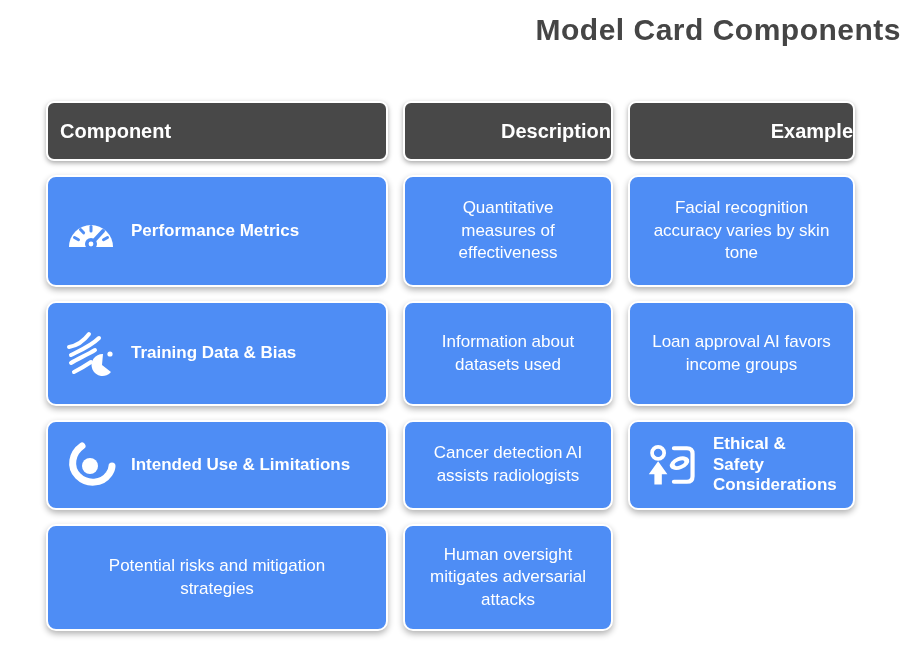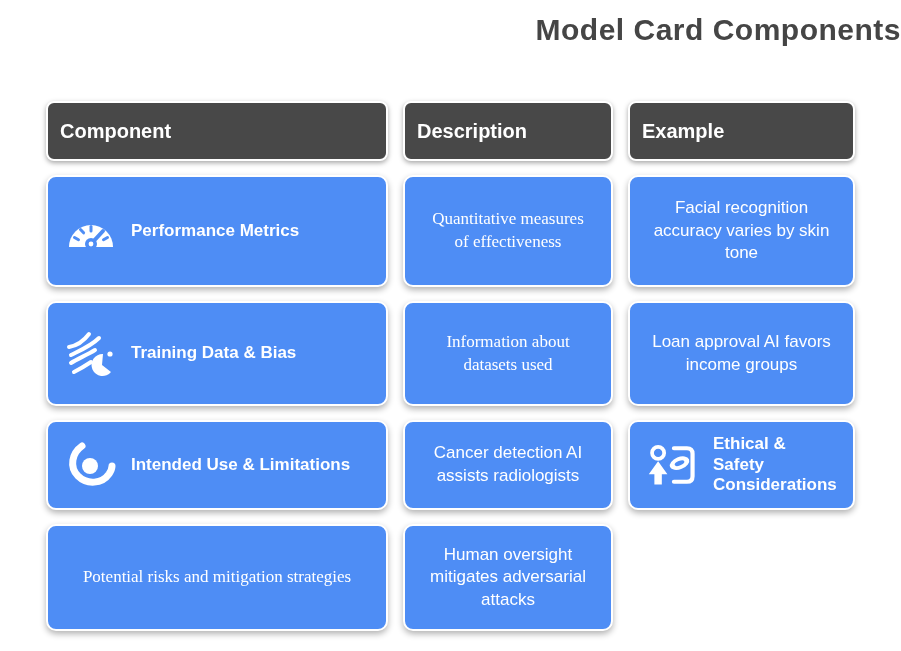--- a/index.html
+++ b/index.html
@@ -35,21 +35,21 @@
   .hdr {
     background: #484848;
     border: 2px solid #ffffff;
     border-radius: 8px;
     box-shadow: 0 2px 5px rgba(0,0,0,0.35);
     color: #ffffff;
     font-weight: 700;
     font-size: 20px;
     display: flex;
     align-items: center;
-    justify-content: flex-start;
+    justify-content: flex-end;
     box-sizing: border-box;
     padding-left: 12px;
   }
   .hdr.left {
     justify-content: flex-start;
     padding-left: 12px;
   }
   .cell {
     background: #4e8df5;
     border: 2px solid #ffffff;
@@ -76,21 +76,21 @@
     font-size: 17px;
     line-height: 1.22;
   }
   .txt {
     justify-content: center;
     text-align: center;
     font-size: 17px;
     font-weight: 500;
     line-height: 1.33;
   }
-  .desc { padding: 0 26px; font-family: Liberation Serif, serif; }
+  .desc { padding: 0 26px; }
   .ex   { padding: 0 20px; }
   svg { display: block; }
 </style>
 </head>
 <body>
 
 <div class="canvas">
 
   <div class="title">Model Card Components</div>
 

